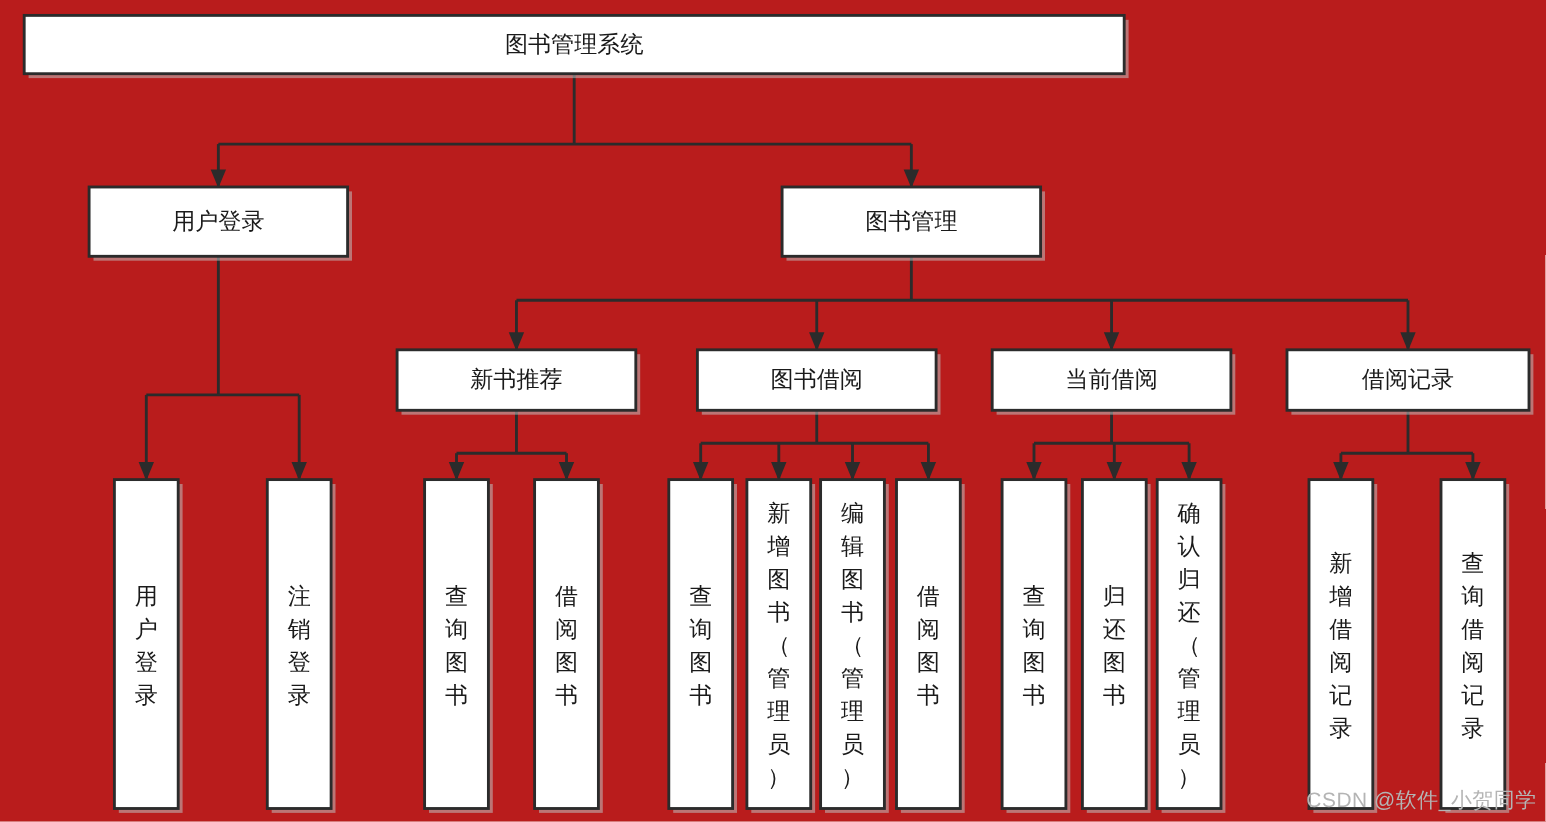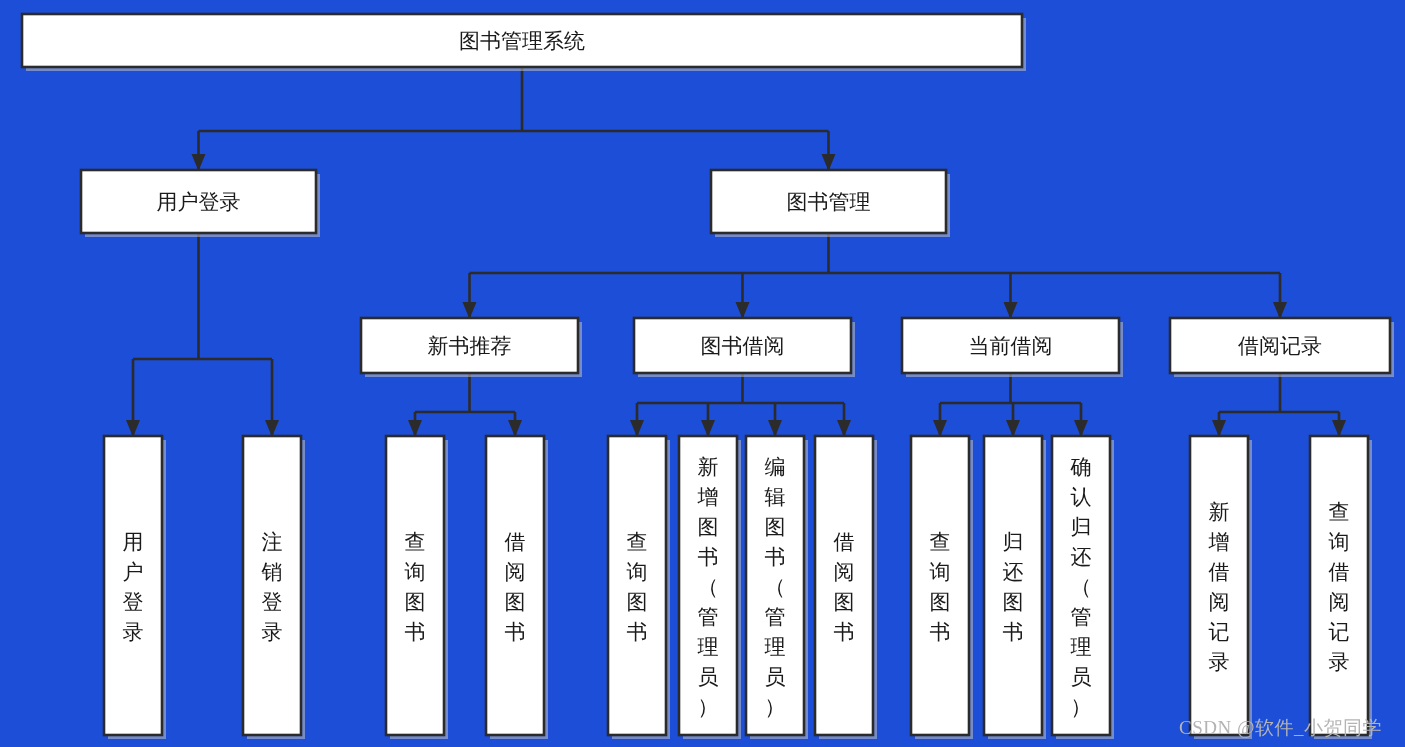--- a/index.html
+++ b/index.html
@@ -8,21 +8,21 @@
     padding: 0;
     background: #ffffff;
   }
   body {
     font-family: "DejaVu Sans", "Liberation Sans", sans-serif;
   }
   #diagram-root {
     position: relative;
     width: 1405px;
     height: 747px;
-    background: #1d4ed8;
+    background: #b91c1c;
     overflow: hidden;
   }
   svg#tree-svg {
     position: absolute;
     top: 0;
     left: 0;
     width: 1405px;
     height: 747px;
     display: block;
   }
@@ -56,23 +56,23 @@
   }
   .node-label-v {
     font-family: "DejaVu Sans", "Liberation Sans", sans-serif;
     font-size: 21px;
     fill: #1a1a1a;
     text-anchor: middle;
     white-space: pre;
   }
   .watermark {
     position: absolute;
-    right: 23px;
+    right: 8px;
     bottom: 6px;
-    font-family: Liberation Serif, serif;
+    font-family: Liberation Sans, sans-serif;
     font-size: 19px;
     color: #b4b4b4;
     letter-spacing: 0.5px;
     user-select: none;
     pointer-events: none;
     white-space: nowrap;
   }
 </style>
 </head>
 <body>

